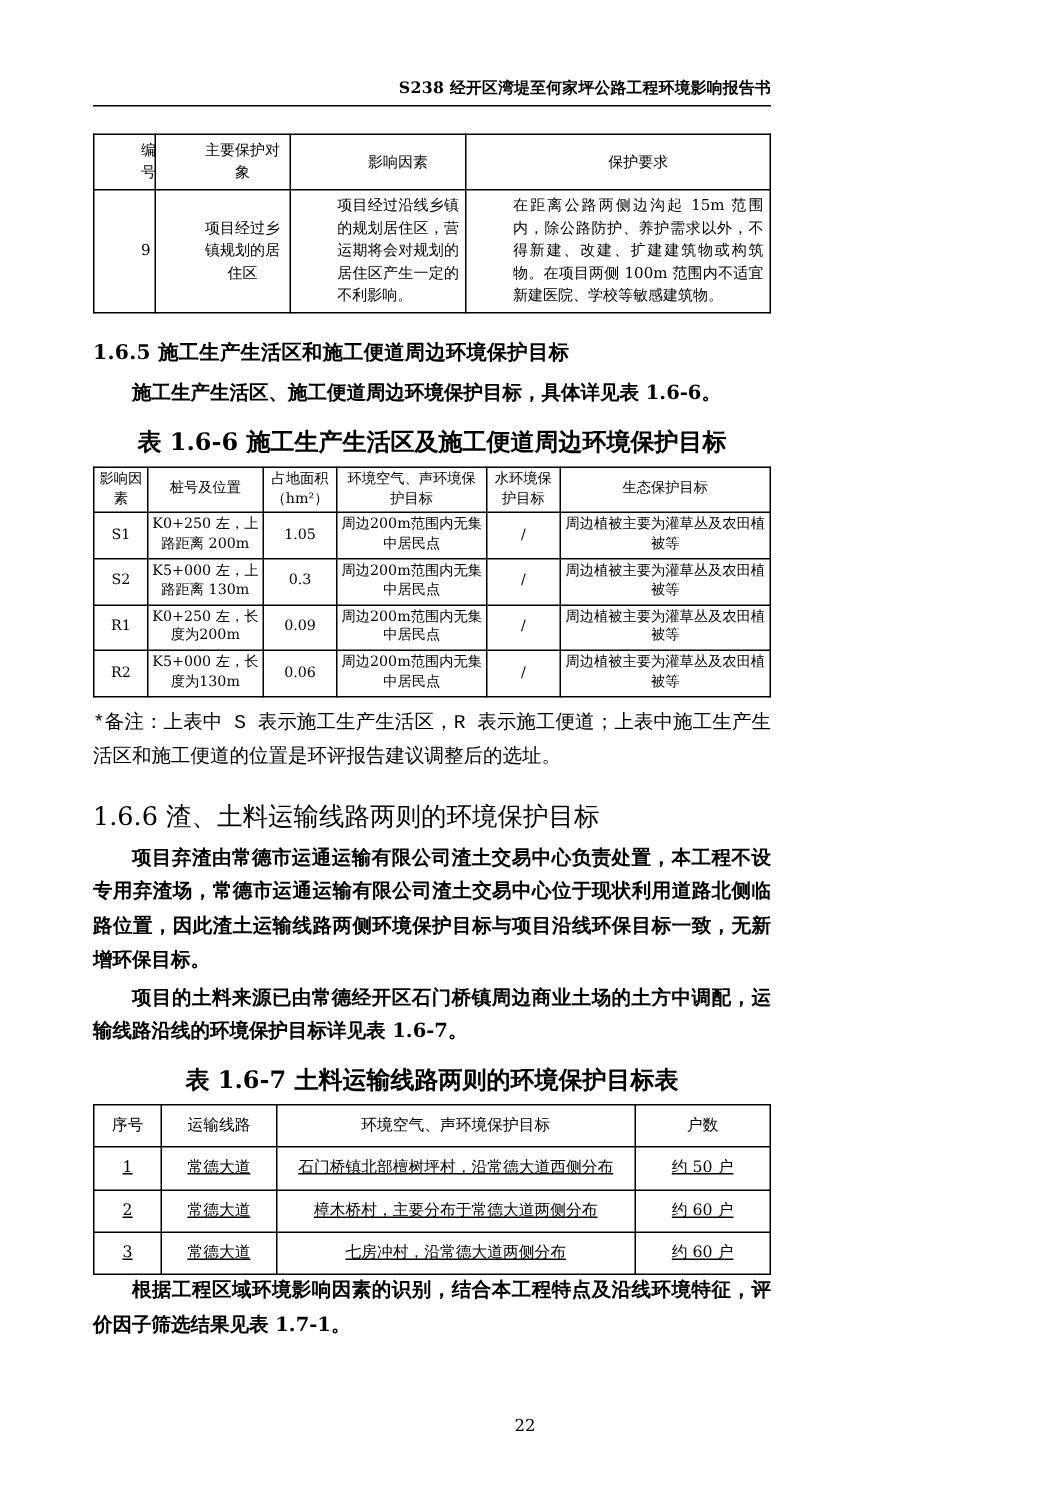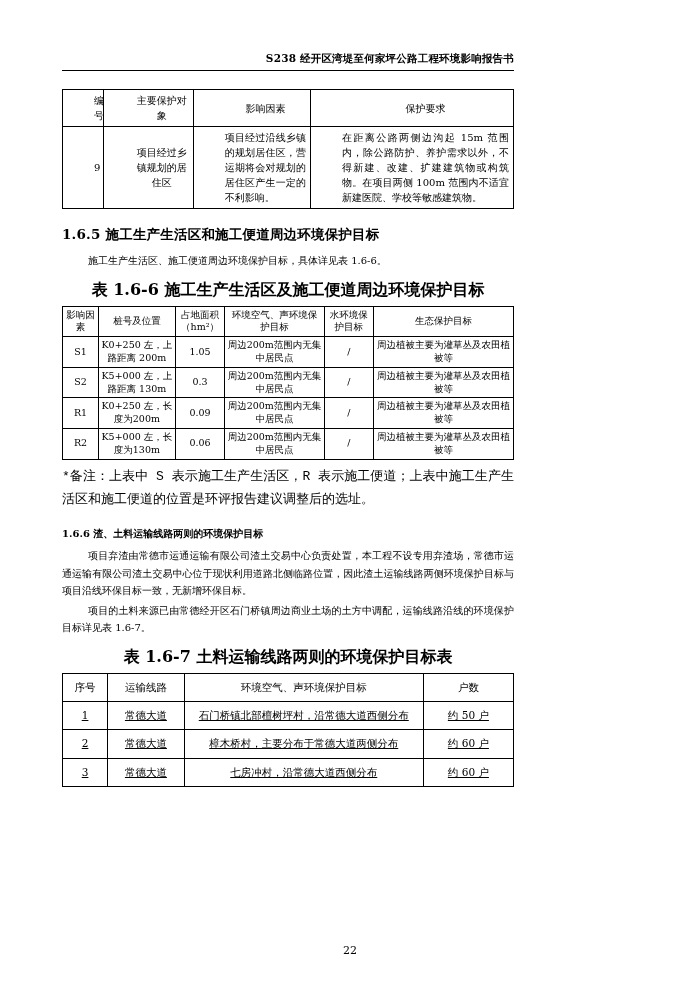--- a/index.html
+++ b/index.html
@@ -64,30 +64,31 @@
     margin-left: 33px;
   }
   
   h3.sec {
     font-size: 13.5px;
     font-weight: bold;
     margin: 17px 0 8px 0;
     letter-spacing: 0.2px;
   }
   h3.sec2 {
-    font-size: 10px;
-    font-weight: bold;
+    font-size: 17px;
+    font-weight: normal;
     margin: 16px 0 6px 0;
   }
   p.body {
-    font-size: 10px;
+    font-size: 13px;
     line-height: 1.75;
     margin: 0 0 2px 0;
     text-indent: 26px;
     text-align: justify;
+    font-weight: bold;
   }
   p.tabcap {
     text-align: center;
     font-size: 16px;
     font-weight: bold;
     margin: 10px 0 5px 0;
   }
   p.note {
     font-size: 13px;
     line-height: 1.8;
@@ -249,21 +250,22 @@
       </tr>
       <tr>
         <td class="u">2</td>
         <td class="u">常德大道</td>
         <td class="u">樟木桥村，主要分布于常德大道两侧分布</td>
         <td class="u">约 60 户</td>
       </tr>
       <tr>
         <td class="u">3</td>
         <td class="u">常德大道</td>
-        <td class="u">七房冲村，沿常德大道西侧分布</td>
+        <td class="u">七房冲村，沿常德大道两侧分布</td>
         <td class="u">约 60 户</td>
       </tr>
     </tbody>
   </table>
 
+  <p class="body">根据工程区域环境影响因素的识别，结合本工程特点及沿线环境特征，评价因子筛选结果见表 1.7-1。</p>
 
   <div class="pagenum">22</div>
 </div>
 
 </body></html>

